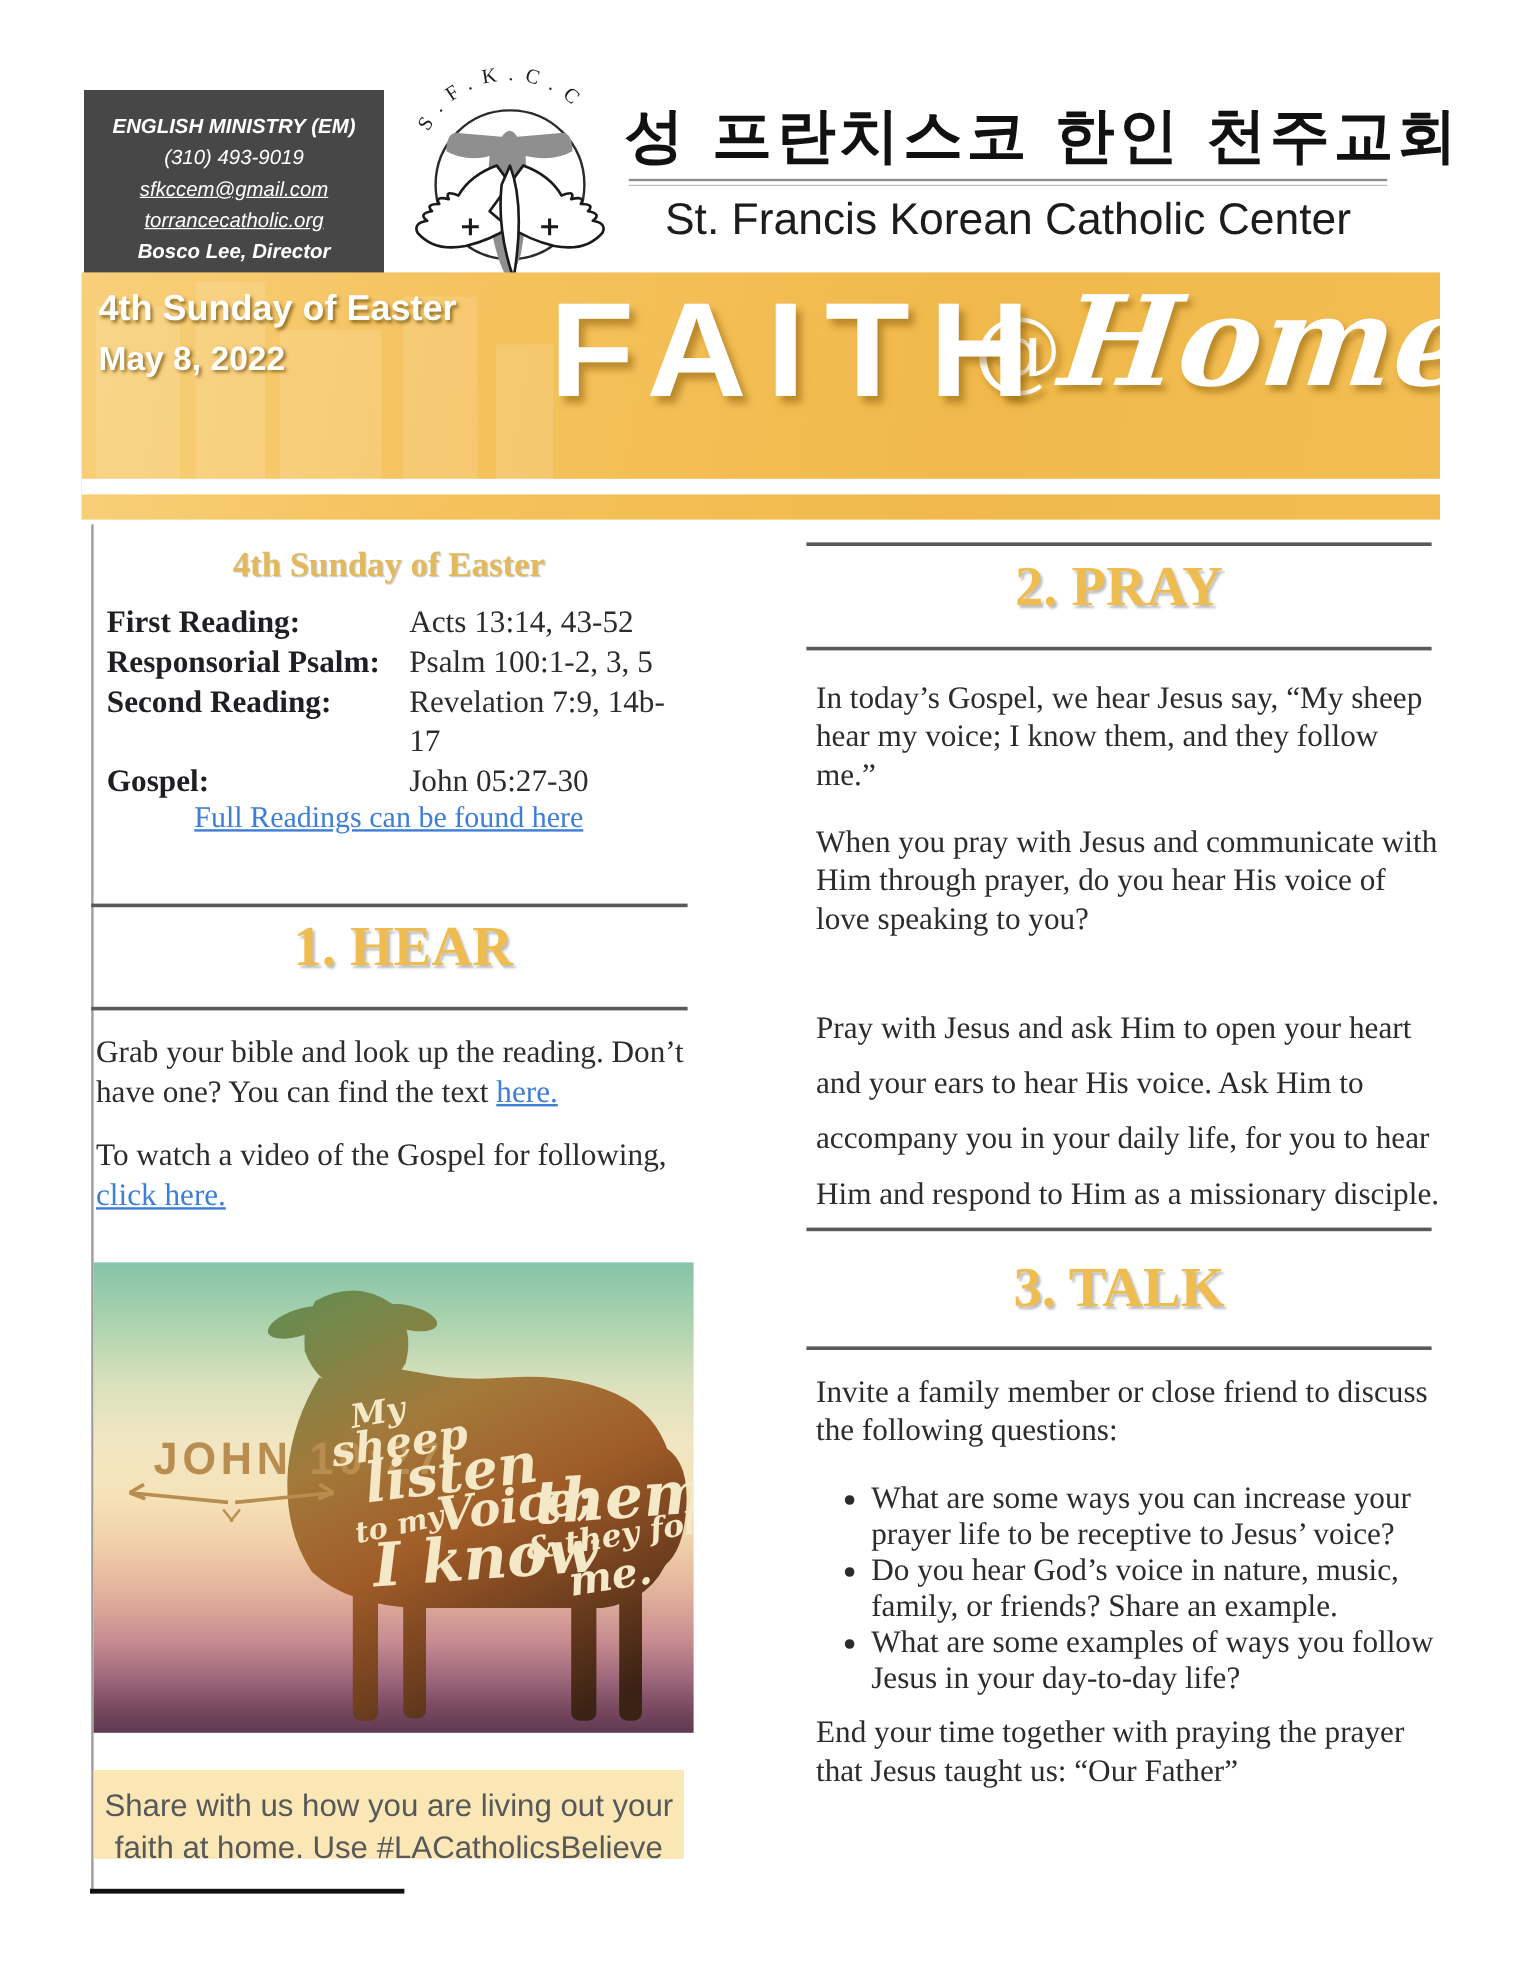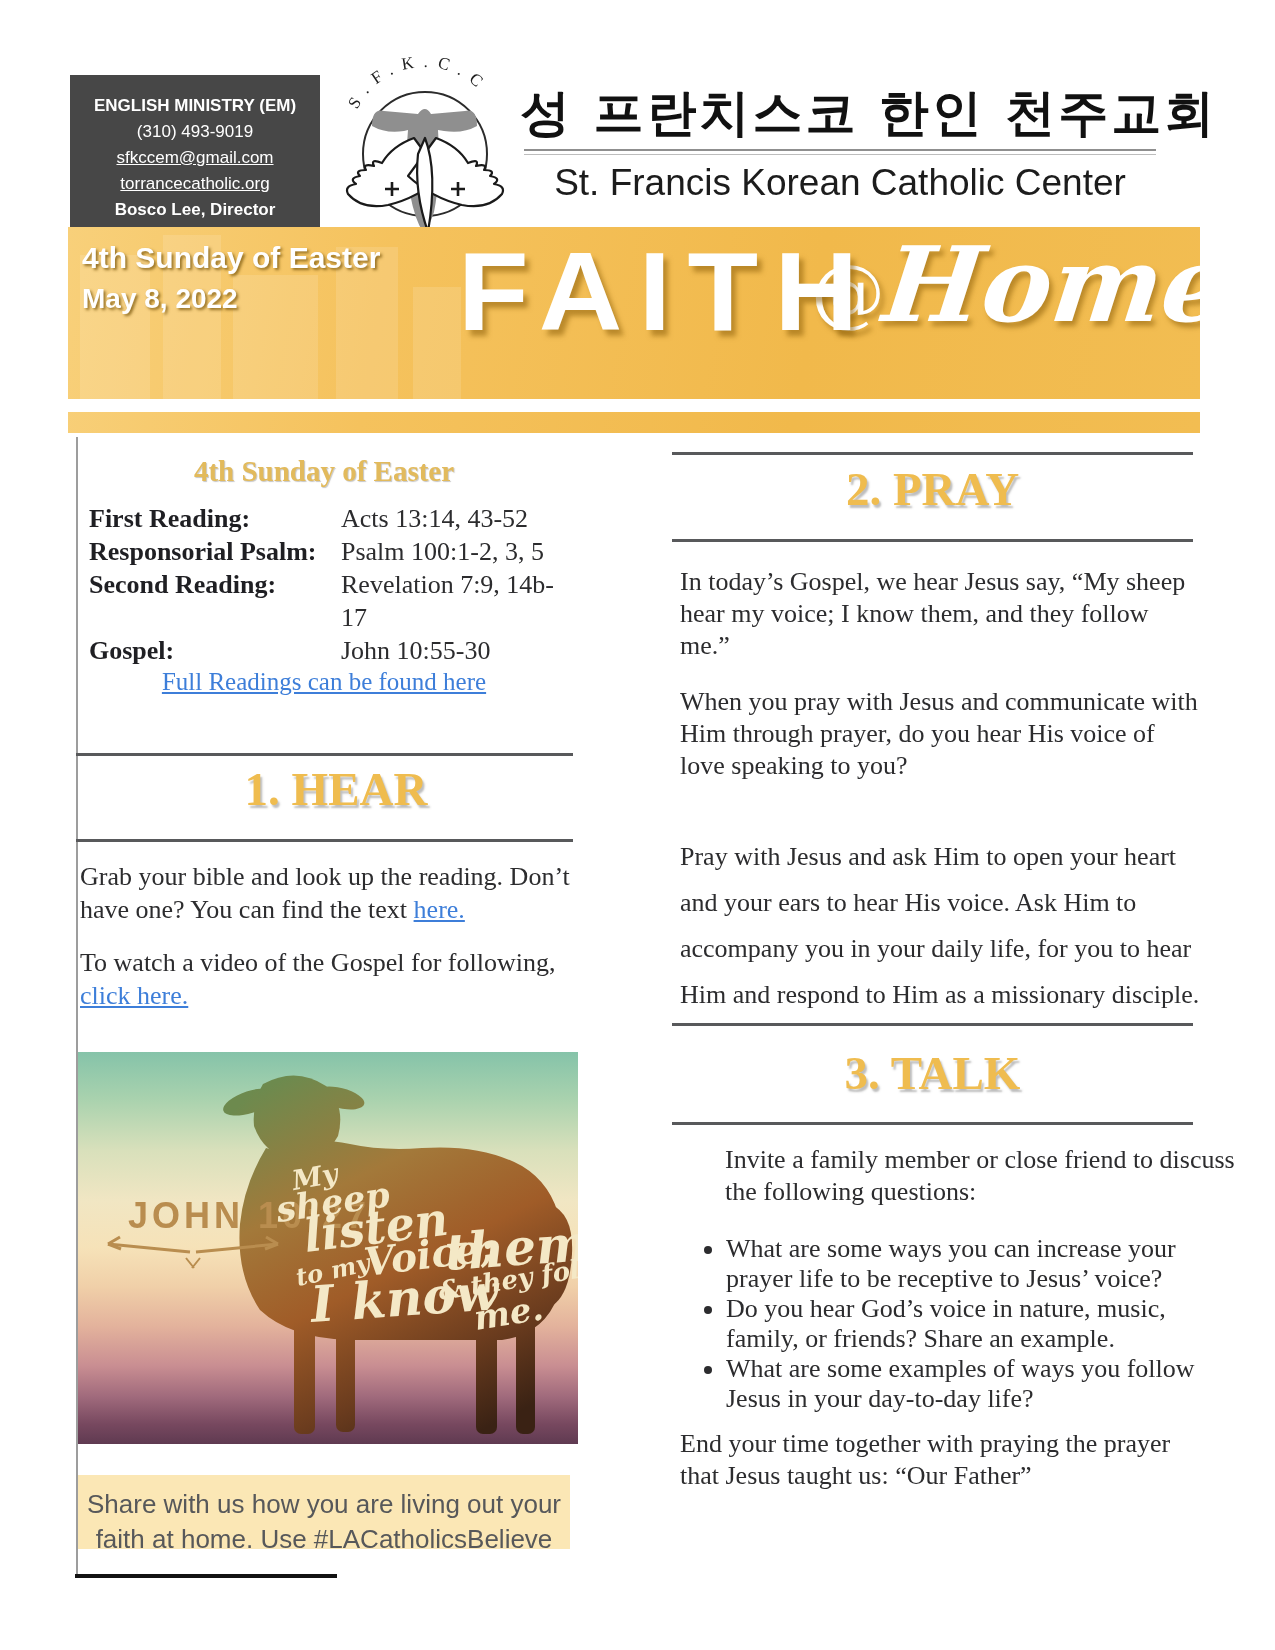--- a/index.html
+++ b/index.html
@@ -8,20 +8,21 @@
     position:relative; width:1275px; height:1650px; margin:0 auto;
     background:#ffffff; overflow:hidden;
     font-family:"Liberation Serif", serif; color:#2c2c2e;
   }
   
   .contact-box {
     position:absolute; left:70px; top:75px; width:250px; height:155px;
     background:#474747; color:#fff; text-align:center;
     font-family:"Liberation Sans", sans-serif; font-size:17px; line-height:26px;
     padding-top:18px;
+    font-style:italic;
   }
   .bold { font-weight:bold; }
   .c-link { color:#fff; text-decoration:underline; cursor:pointer; }
   .logo { position:absolute; left:330px; top:42px; width:190px; height:200px; }
   .kr-title {
     position:absolute; left:520px; top:80px; width:640px; text-align:center;
     font-family:"DejaVu Sans", sans-serif; font-weight:bold; font-size:50px;
     letter-spacing:3px; color:#111; white-space:nowrap;
   }
   .dbl-line {
@@ -97,21 +98,21 @@
   .r-row { display:flex; }
   .r-label { font-weight:bold; width:252px; flex:none; color:#1f1f23; }
   .readings-link { position:absolute; left:78px; top:668px; width:492px; text-align:center; font-size:25px; }
   a.link { color:#3d7ed9; text-decoration:underline; cursor:pointer; }
   .body-p { position:absolute; font-size:26px; line-height:33px; color:#2c2c2e; }
   #hear-p1 { left:80px; top:860px; width:502px; }
   #hear-p2 { left:80px; top:946px; width:502px; }
   #pray-p1 { left:680px; top:566px; width:520px; line-height:32px; }
   #pray-p2 { left:680px; top:686px; width:520px; line-height:32px; }
   #pray-p3 { left:680px; top:834px; width:520px; line-height:46px;font-family:Liberation Serif, serif; }
-  #talk-intro { left:680px; top:1144px; width:520px; line-height:32px;margin-left:45px; }
+  #talk-intro { left:680px; top:1144px; width:520px; line-height:32px; }
   #talk-close { left:680px; top:1428px; width:520px; line-height:32px; }
   .talk-list { position:absolute; left:680px; top:1234px; width:516px; }
   .talk-list ul { margin:0; padding-left:46px; }
   .talk-list li { font-size:26px; line-height:30px; color:#2c2c2e; }
   
   .sheep-img {
     position:absolute; left:78px; top:1052px; width:500px; height:392px; overflow:hidden;
     background:linear-gradient(180deg,#85c3a9 0%,#a9d2ae 12%,#d8e0bb 25%,#f1e6c3 38%,
       #f6e2b8 50%,#f0cfa8 60%,#e3b29c 70%,#c98e92 80%,#a06a7c 88%,#77485f 95%,#5f3a51 100%);
   }
@@ -191,21 +192,21 @@
     <div class="r-row">
       <span class="r-label">Responsorial Psalm:</span>
       <span class="r-value">Psalm 100:1-2, 3, 5</span>
     </div>
     <div class="r-row">
       <span class="r-label">Second Reading:</span>
       <span class="r-value">Revelation 7:9, 14b-17</span>
     </div>
     <div class="r-row">
       <span class="r-label">Gospel:</span>
-      <span class="r-value">John 10:55-30</span>
+      <span class="r-value">John 05:27-30</span>
     </div>
   </div>
   <div class="readings-link">
     <a class="link">Full Readings can be found here</a>
   </div>
 
   <div class="hr" id="hr-l1"></div>
   <div class="sec-head" id="head-hear">1. HEAR</div>
   <div class="hr" id="hr-l2"></div>
 

